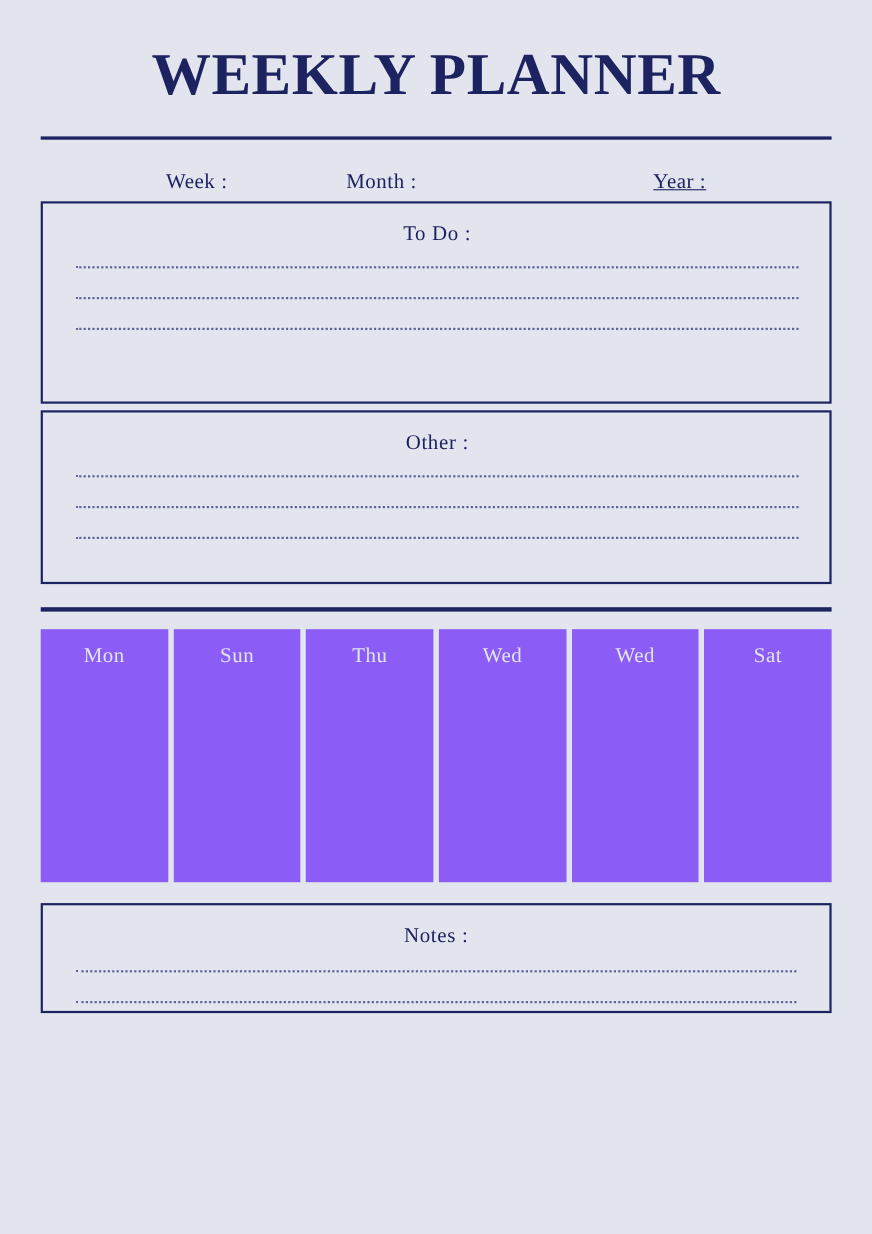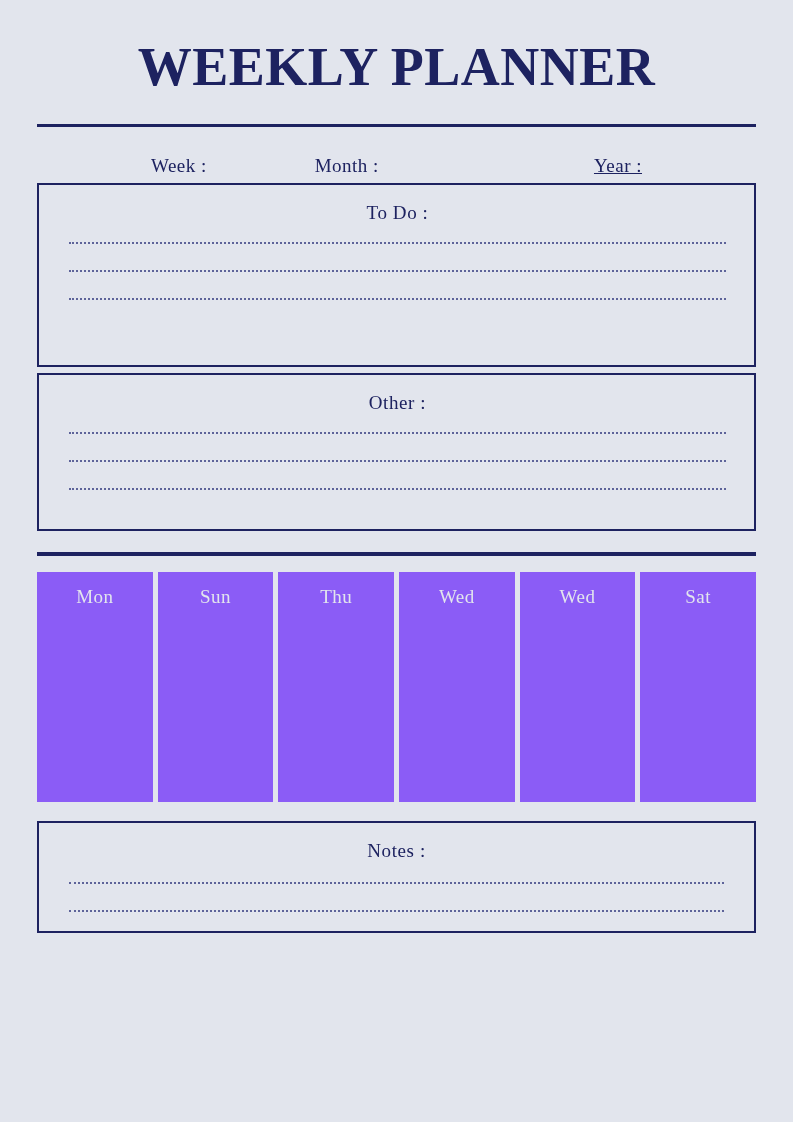--- a/index.html
+++ b/index.html
@@ -101,21 +101,21 @@
   .day-label {
     color: #e2e5ed;
     text-align: center;
     font-size: 19px;
     letter-spacing: 0.5px;
   }
 
   
   .notes-box {
     margin-top: 19px;
-    height: 112px;
+    height: 100px;
     padding: 17px 30px 0 30px;
   }
   .notes-box .box-title { margin-bottom: 20px; }
   .notes-box .dotline { margin-bottom: 26px; }
 </style>
 </head>
 <body>
 
 <div class="page">
 

